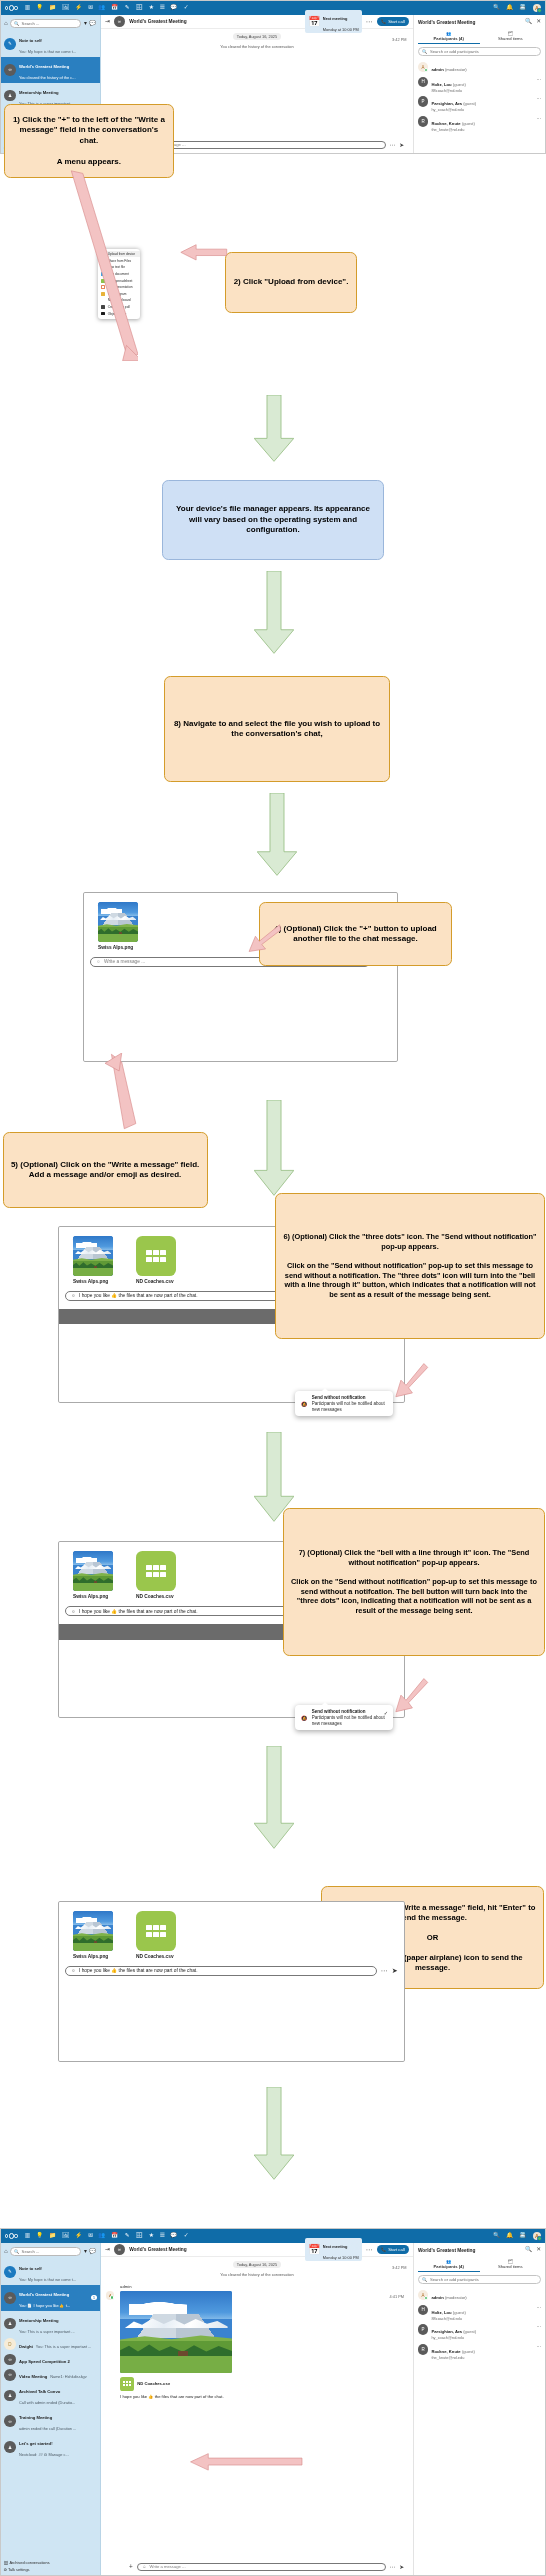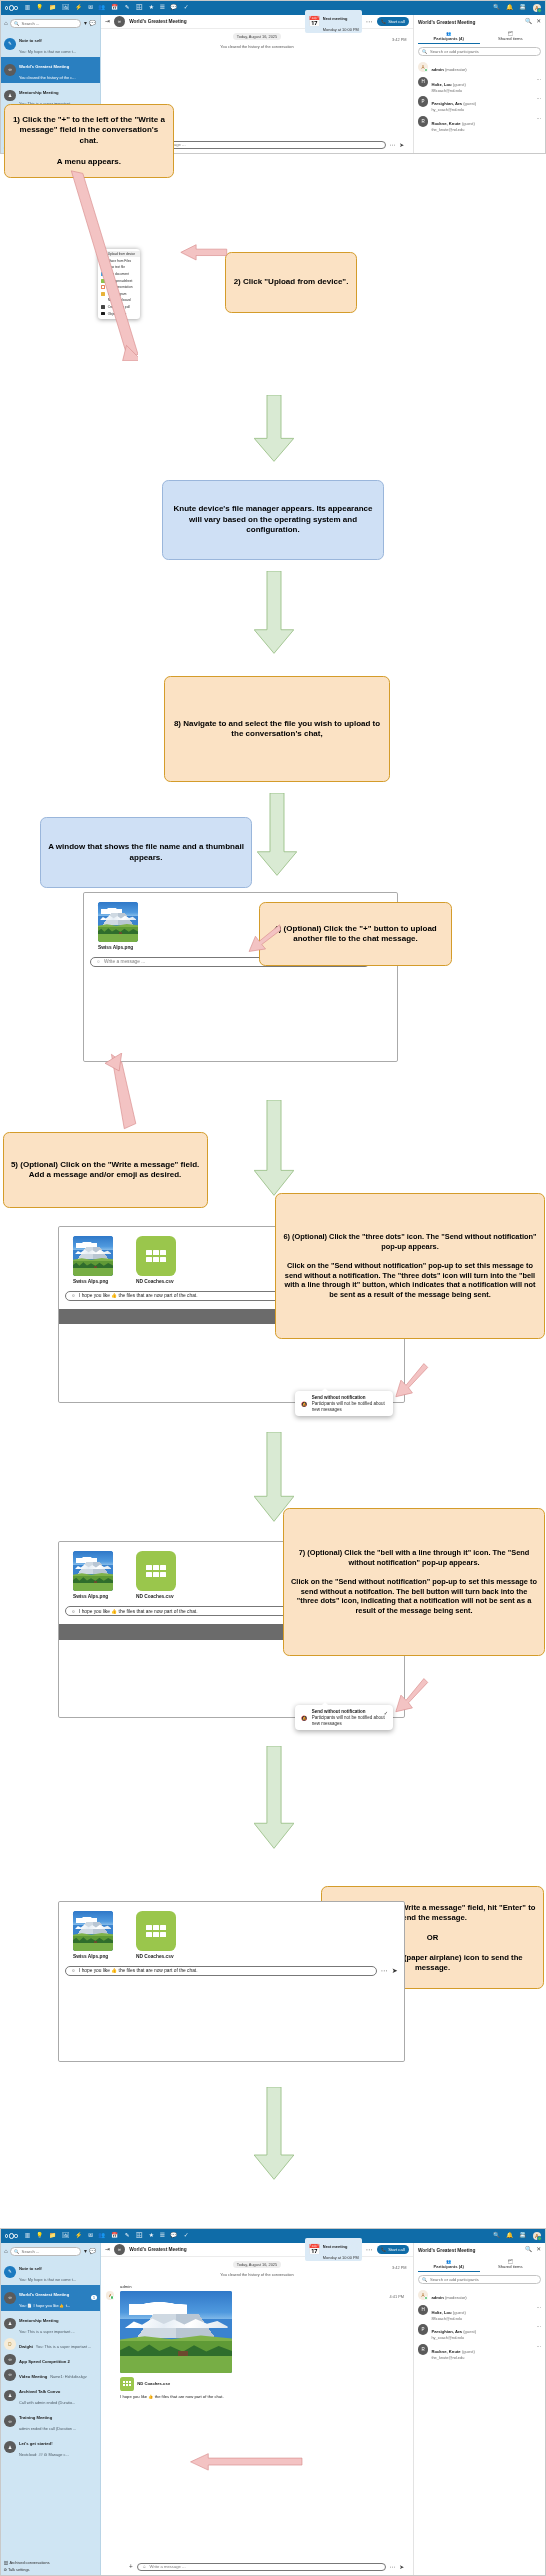--- a/index.html
+++ b/index.html
@@ -377,33 +377,32 @@
   <div class="callout orange" style="left:225px;top:252px;width:132px;height:61px;display:flex;align-items:center;justify-content:center;font-size:8px;">2) Click "Upload from device".</div>
 
   <svg class="parrow" style="left:177px;top:244px;width:51px;height:20.5px;" viewBox="0 0 80 32" width="51" height="20.5">
     <polygon points="78,8 30,8 30,1 6,13 30,25 30,18 78,18" fill="#f3c3c3" stroke="#d88b8b" stroke-width="1"></polygon>
   </svg>
 
   <svg class="garrow" style="left:254px;top:395px;width:40px;height:67px;" viewBox="0 0 62 105" width="40" height="67">
     <polygon points="20,0 42,0 42,68 62,68 31,104 0,68 20,68" fill="#d9ead3" stroke="#8fb97a" stroke-width="1.2"></polygon>
   </svg>
 
-  <div class="callout blue" style="left:162px;top:480px;width:222px;height:80px;display:flex;align-items:center;justify-content:center;font-size:8px;">Knute device's file manager appears.  Its appearance will vary based on the operating system and configuration.</div>
+  <div class="callout blue" style="left:162px;top:480px;width:222px;height:80px;display:flex;align-items:center;justify-content:center;font-size:8px;">Your device's file manager appears.  Its appearance will vary based on the operating system and configuration.</div>
 
   <svg class="garrow" style="left:254px;top:571px;width:40px;height:83px;" viewBox="0 0 62 130" width="40" height="83">
     <polygon points="20,0 42,0 42,92 62,92 31,129 0,92 20,92" fill="#d9ead3" stroke="#8fb97a" stroke-width="1.2"></polygon>
   </svg>
 
   <div class="callout orange" style="left:164px;top:676px;width:226px;height:106px;display:flex;align-items:center;justify-content:center;font-size:8px;">8) Navigate to and select the file you wish to upload to the conversation's chat,</div>
 
   <svg class="garrow" style="left:257px;top:793px;width:40px;height:83px;" viewBox="0 0 62 130" width="40" height="83">
     <polygon points="20,0 42,0 42,92 62,92 31,129 0,92 20,92" fill="#d9ead3" stroke="#8fb97a" stroke-width="1.2"></polygon>
   </svg>
 
-  <div class="callout blue" style="left:40px;top:817px;width:212px;height:71px;display:flex;align-items:center;justify-content:center;font-size:8px;">A window that shows the file name and a thumbnail appears.</div>
 
   <div class="cpanel" style="left:83px;top:892px;width:315px;height:170px;">
     <div class="cp-files">
       <div class="cp-file">
         <div class="cp-thumb">
           <div class="alps">
             <div class="clouds"></div>
             <div class="peaks"></div>
             <div class="snow"></div>
             <div class="green1"></div>

